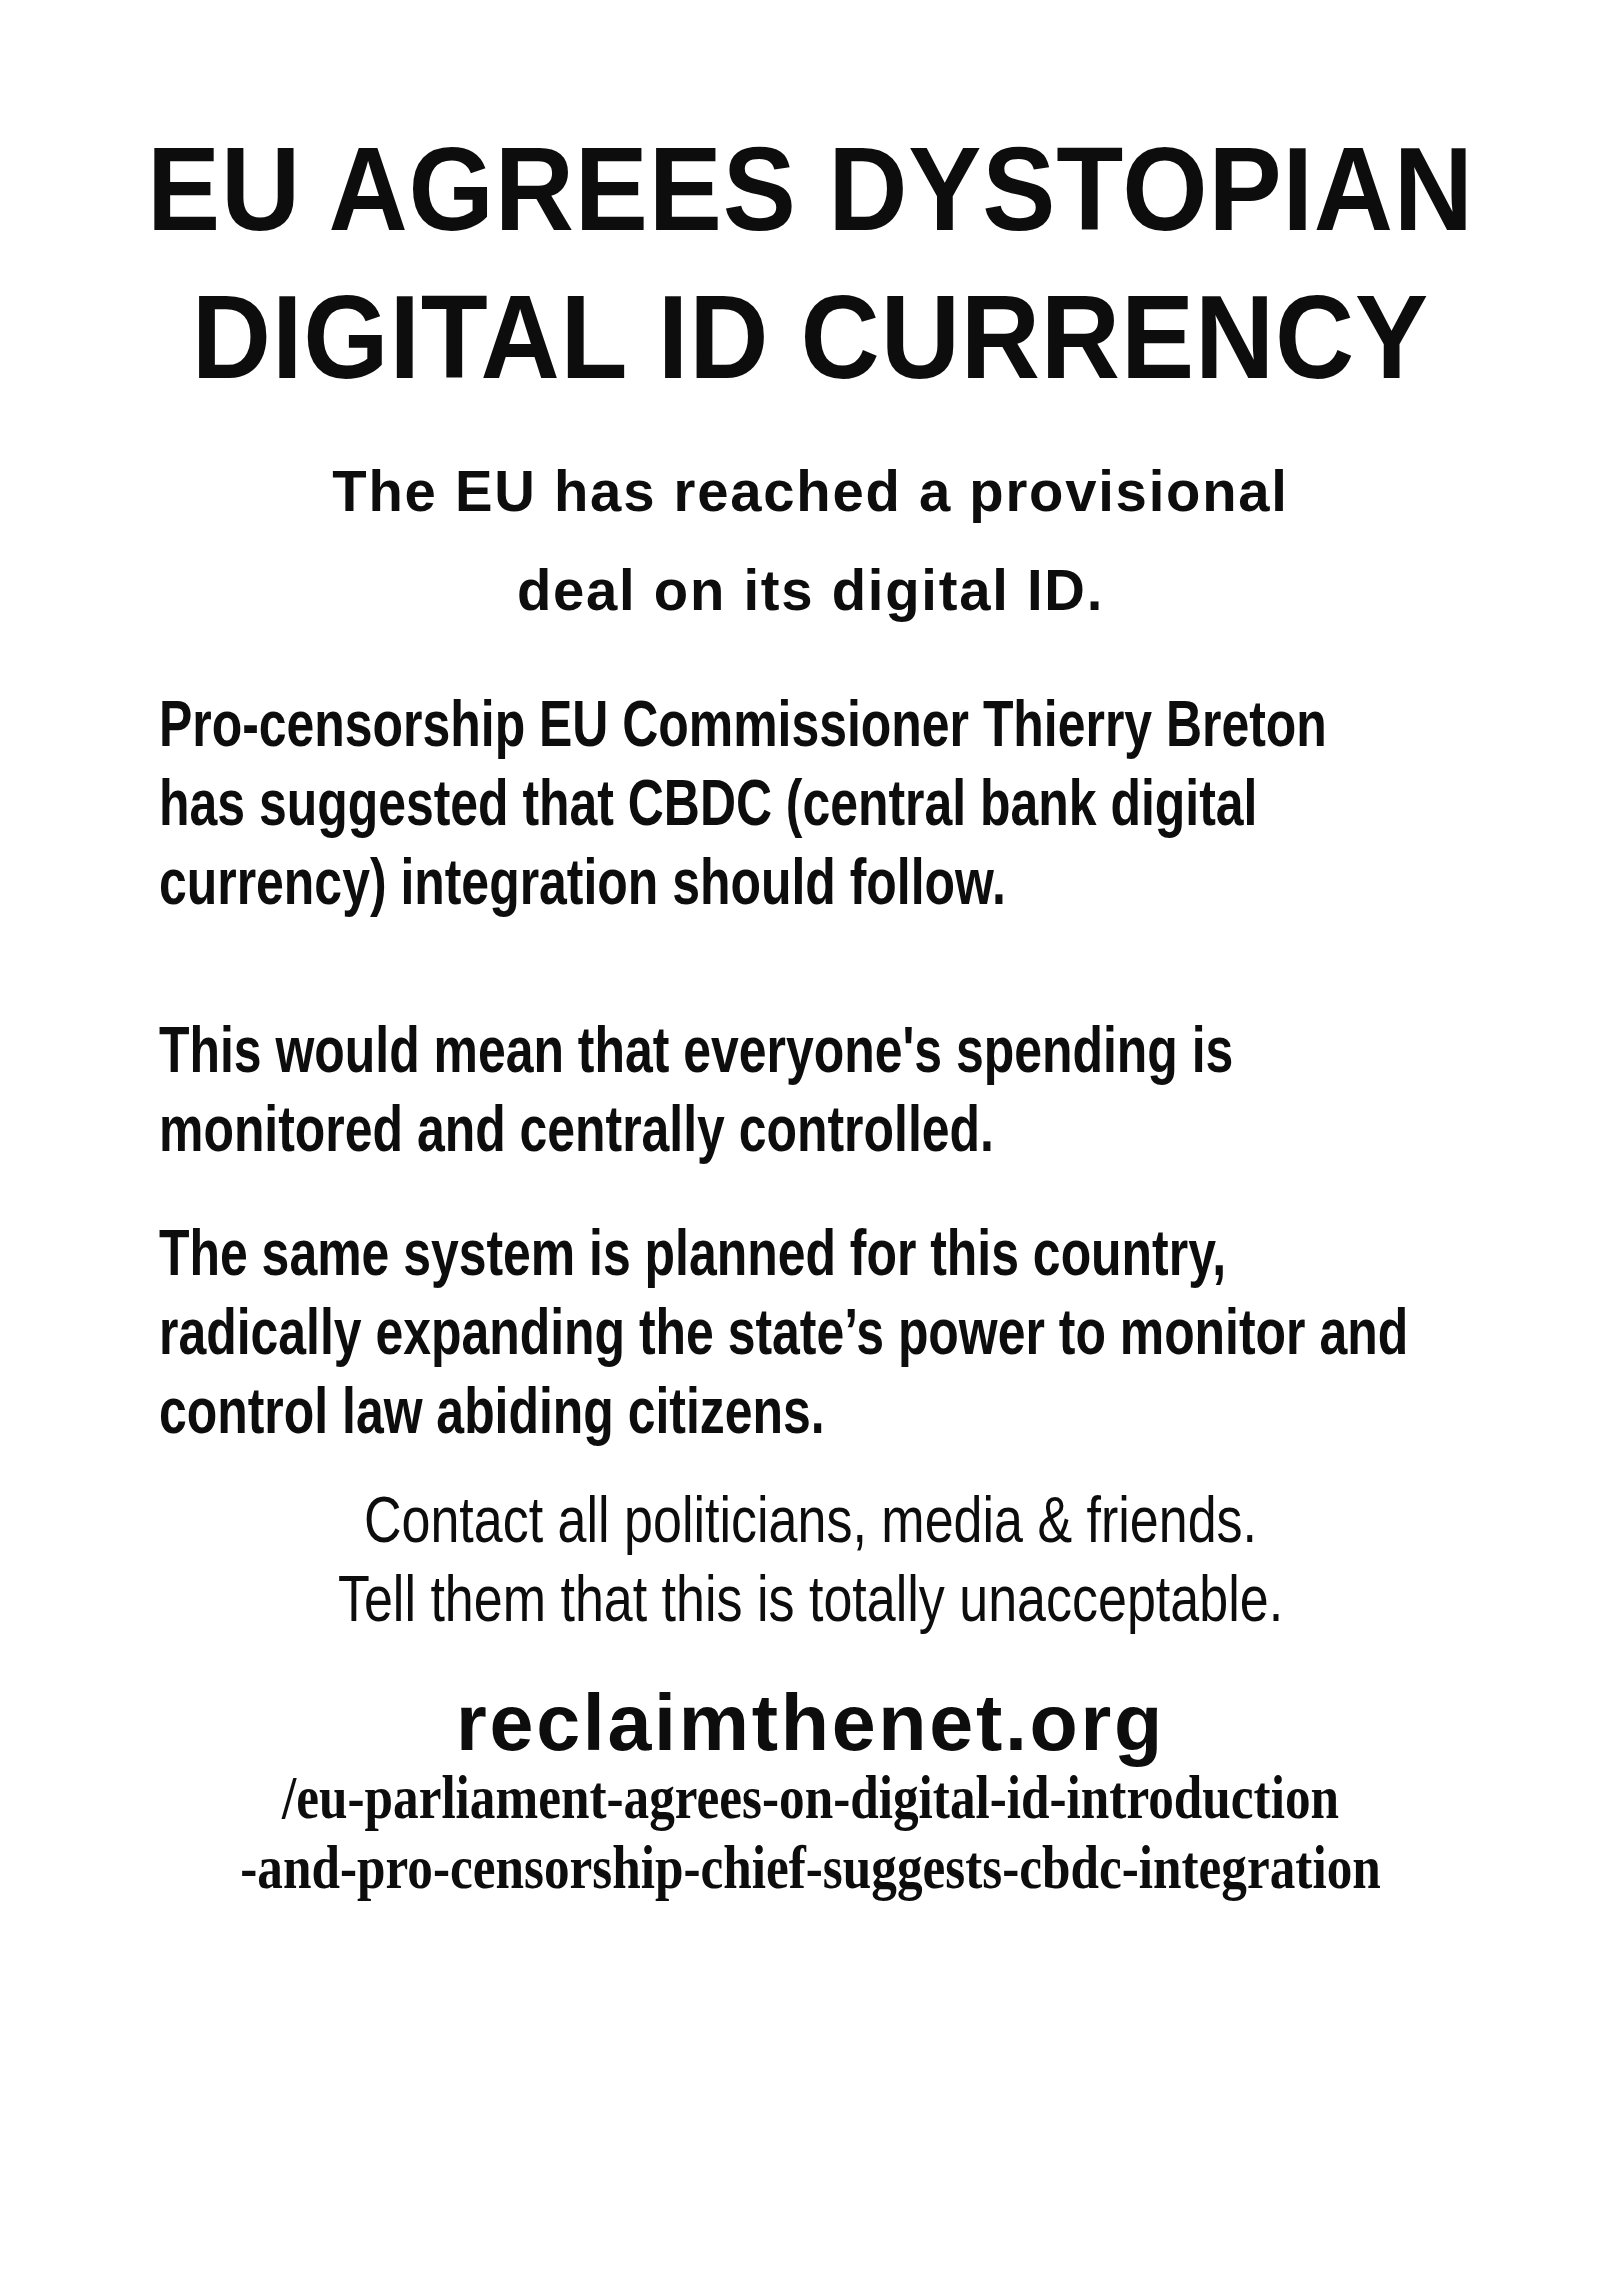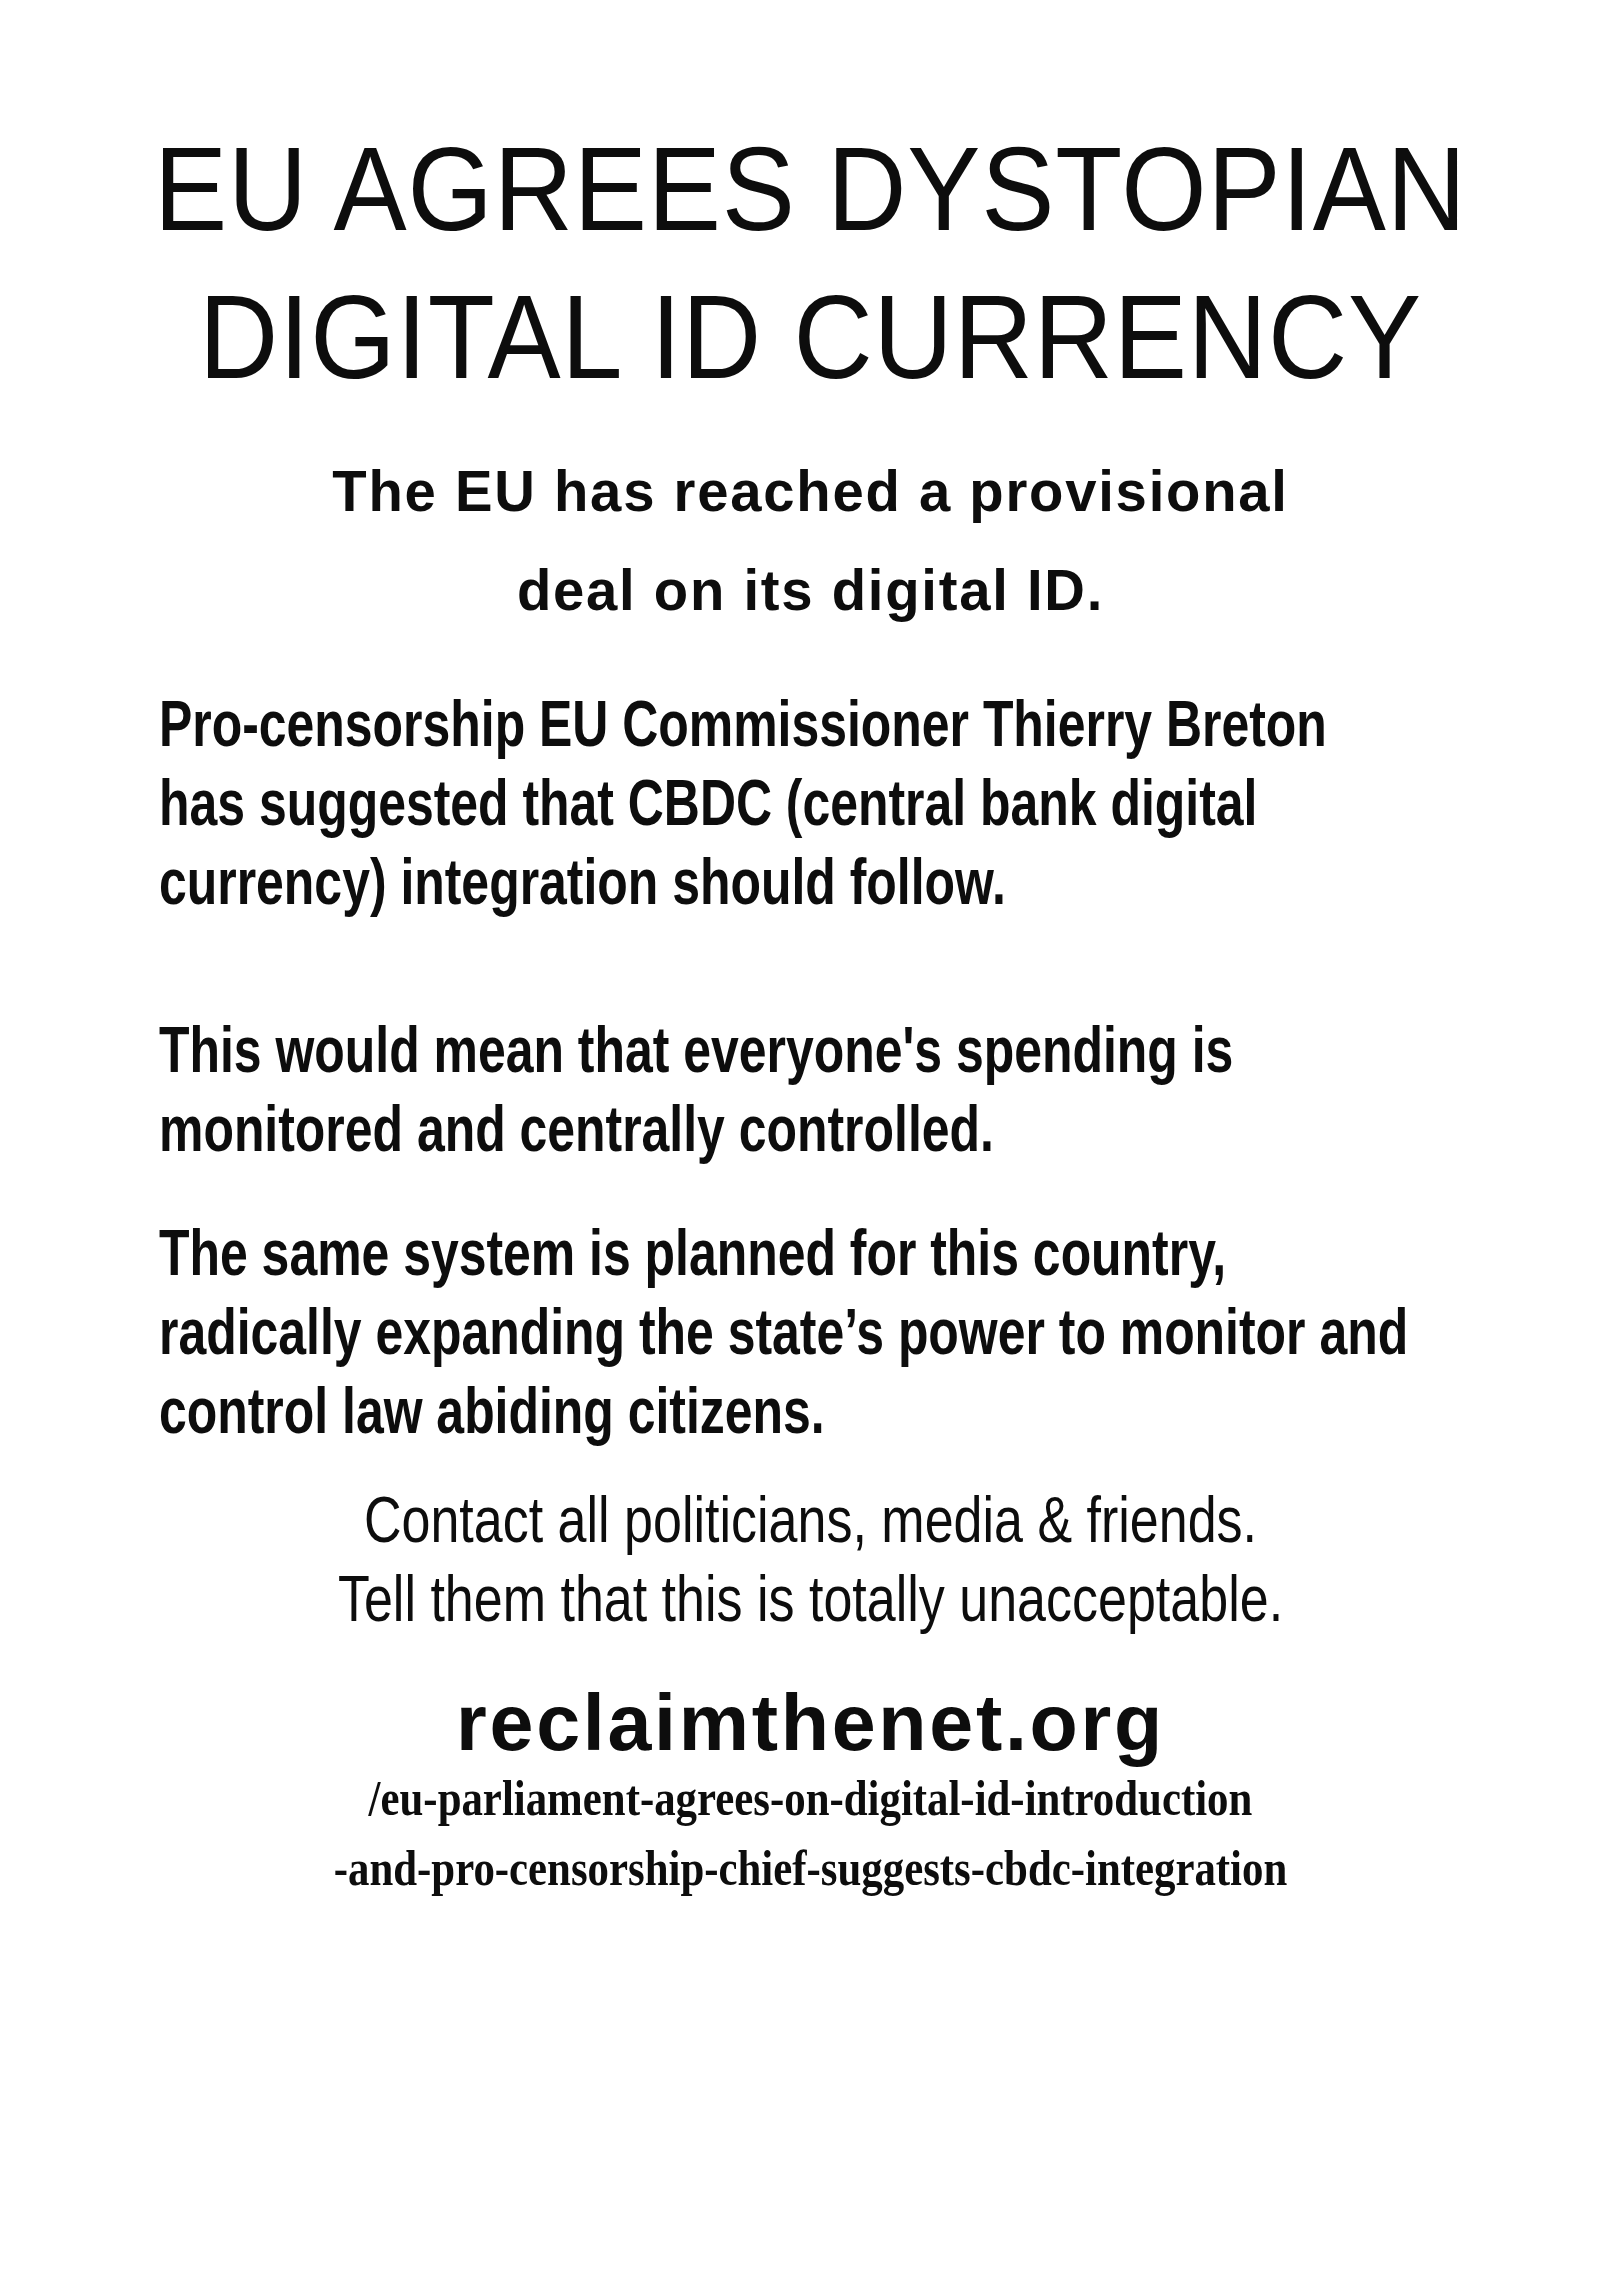--- a/index.html
+++ b/index.html
@@ -24,21 +24,21 @@
   }
   .ln {
     display: block;
     white-space: nowrap;
   }
 
   
   .title {
     top: 115px;
     text-align: center;
-    font-weight: normal;
+    font-weight: bold;
     font-size: 118px;
     line-height: 148px;
     letter-spacing: 0.9px;
   }
   .title .ln { transform: scaleX(0.93); transform-origin: 50% 50%; }
 
   
   .subtitle {
     top: 441px;
     text-align: center;
@@ -81,21 +81,21 @@
     line-height: 86px;
     letter-spacing: 2.7px;
   }
 
   
   .urlpath {
     top: 1763px;
     text-align: center;
     font-family: "Liberation Serif", serif;
     font-weight: bold;
-    font-size: 51px;
+    font-size: 61px;
     line-height: 70px;
   }
   .urlpath .ln { transform: scaleX(0.84); transform-origin: 50% 50%; }
 
   
   .footer {
     top: 1963px;
     text-align: center;
     font-family: "Liberation Serif", serif;
     font-weight: bold;

